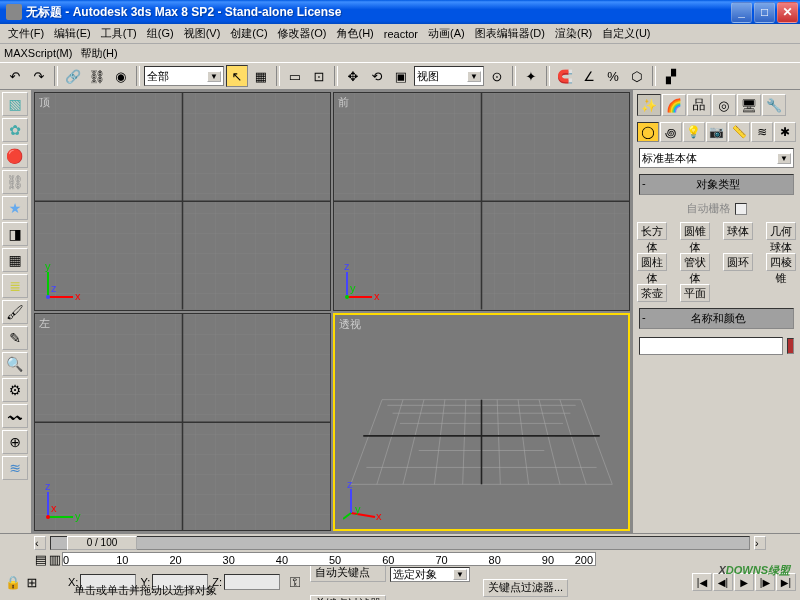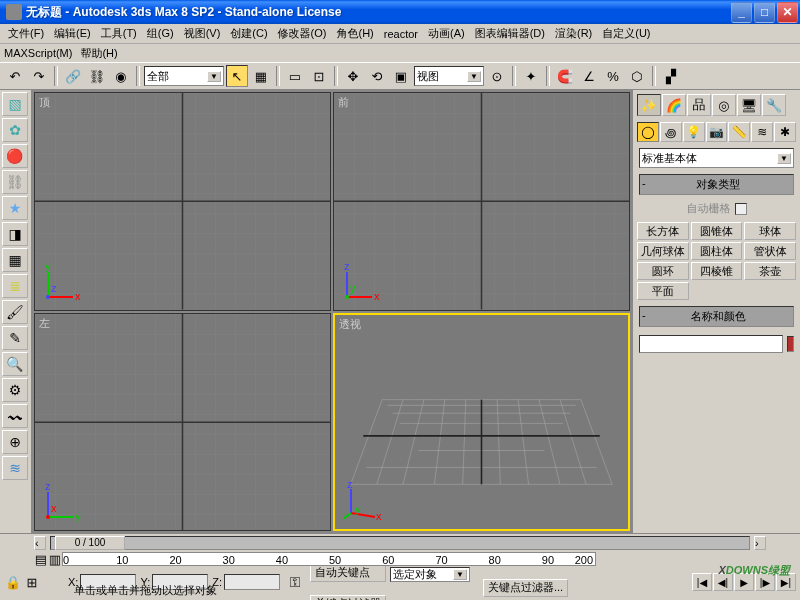--- a/index.html
+++ b/index.html
@@ -30,29 +30,29 @@
 .vpaxis { position: absolute; bottom: 8px; left: 8px; width: 40px; height: 40px; }
 .rightpanel { width: 168px; background: #d4d0c8; border-left: 1px solid #888; display: flex; flex-direction: column; padding: 2px; gap: 2px; }
 .panel-tabs { display: flex; gap: 1px; padding: 2px; }
 .panel-tabs .ptab { width: 24px; height: 22px; border: 1px outset #fff; background: #d4d0c8; display:flex;align-items:center;justify-content:center;font-size:13px;}
 .panel-tabs .ptab.active { border: 1px inset #888; background:#c8c4b8;}
 .sub-tabs { display: flex; gap: 1px; padding: 2px; }
 .sub-tabs .stab { width: 22px; height: 20px; border: 1px outset #fff; display:flex;align-items:center;justify-content:center;font-size:12px;}
 .sub-tabs .stab.active { background:#ffcc33; border:1px inset #888;}
 .rollout-title { background: #a0a0a0; border: 1px inset #888; text-align: center; padding: 2px; font-size: 11px; margin: 2px 4px; }
 .checkbox-row { display: flex; align-items: center; justify-content: center; gap: 4px; padding: 2px; color:#888;}
-.primgrid { display: grid; grid-template-columns: 1fr 1fr 1fr; gap: 2px; padding: 2px; }
+.primgrid { display: grid; grid-template-columns: 1fr 1fr 1fr 1fr; gap: 13px; padding: 2px; }
 .primbtn { height: 18px; background: #d4d0c8; border: 1px outset #fff; text-align: center; font-size: 11px; line-height: 16px; }
 .color-row { display: flex; gap: 4px; padding: 4px; align-items: center; }
 .name-input { flex: 1; height: 18px; background: white; border: 1px inset #888; }
 .color-swatch { width: 30px; height: 16px; background: #b03030; border: 1px inset #888; }
 .bottom { height: 65px; background: #d4d0c8; border-top: 1px solid #888; }
 .timeslider { height: 18px; display: flex; align-items: center; padding: 0 34px; position: relative; }
 .slider-track { flex: 1; height: 14px; background: #bbb; border: 1px inset #888; position: relative; margin: 0 4px; }
-.slider-thumb { position: absolute; left: 4px; top: -1px; width: 70px; height: 14px; background: #d4d0c8; border: 1px outset #fff; text-align: center; font-size: 10px; line-height: 12px; }
+.slider-thumb { position: absolute; left: 16px; top: -1px; width: 70px; height: 14px; background: #d4d0c8; border: 1px outset #fff; text-align: center; font-size: 10px; line-height: 12px; }
 .timeline-row { height: 16px; display: flex; padding: 0 34px; position: relative; }
 .ruler { flex: 1; height: 14px; background: #fff; border: 1px solid #888; position: relative; font-size: 9px; margin-right: 170px;}
 .ruler span { position: absolute; top: 1px; }
 .status-row { display: flex; align-items: center; padding: 2px 4px; gap: 4px; height: 28px; }
 .coord-box { display: flex; align-items: center; gap: 2px; }
 .coord-label { font-size: 11px; }
 .coord-input { width: 56px; height: 16px; background: #e8e8e8; border: 1px inset #888; font-size: 10px; padding: 0 2px; }
 .status-btn { height: 18px; background: #d4d0c8; border: 1px outset #fff; padding: 0 4px; font-size: 11px; margin-top: 12px; }
 .status-text { font-size: 11px; padding: 0 4px; }
 .playback { display: flex; gap: 1px; margin-left: auto; }

